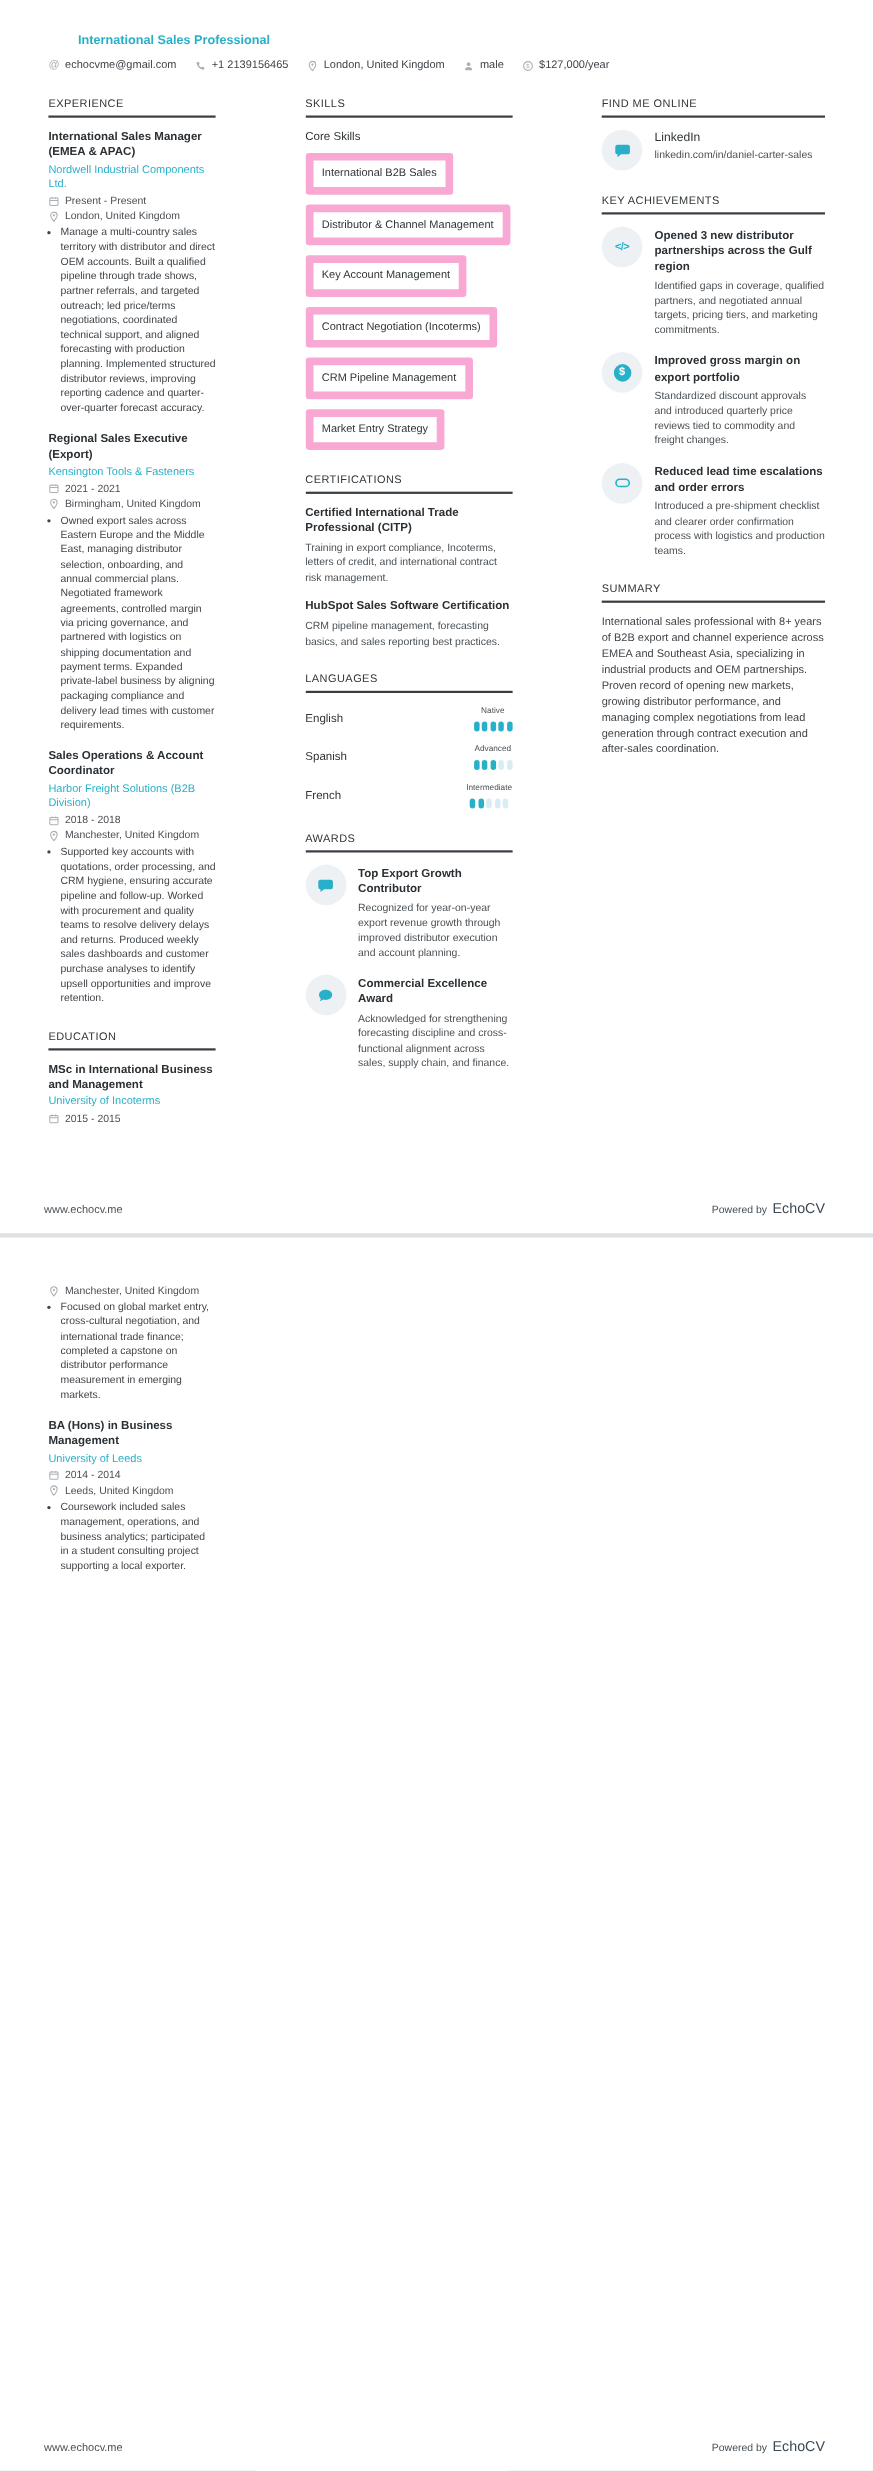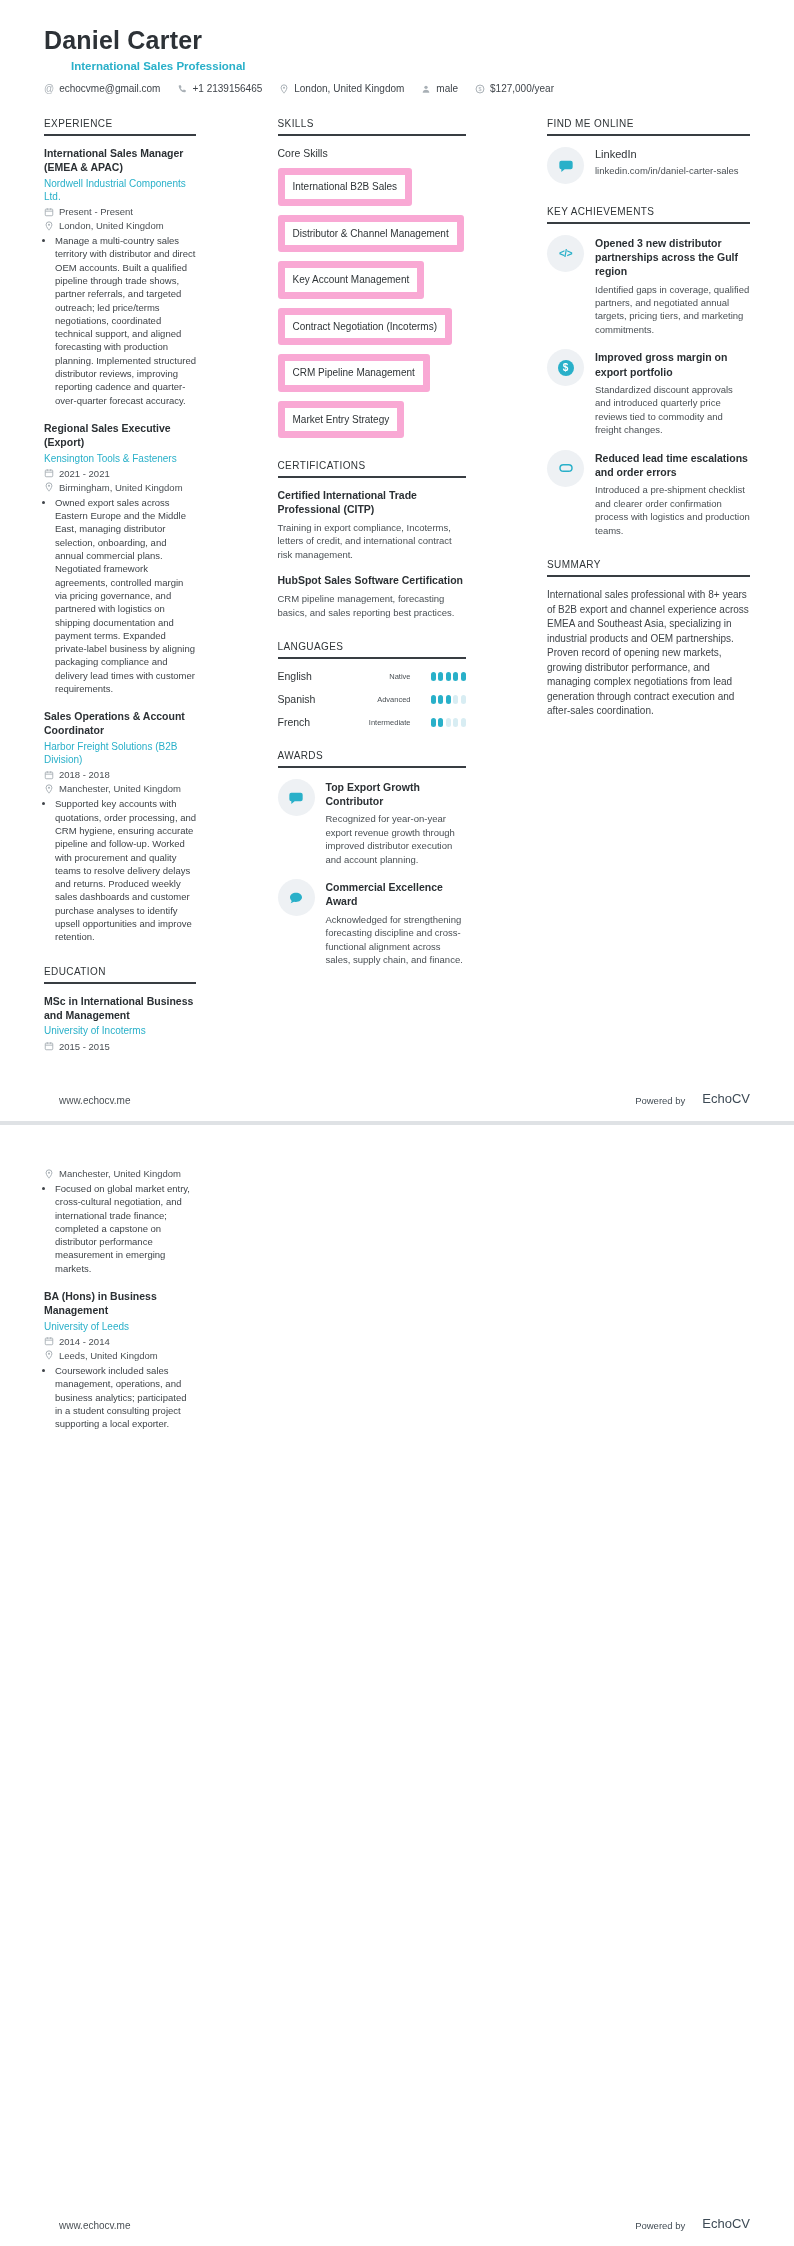--- a/index.html
+++ b/index.html
@@ -49,54 +49,53 @@
   .skill-box { display:table; border:7px solid #f9a8d4; border-radius:3px; padding:5px 8px; font-size:10px; color:#2f3437; margin-bottom:9px; line-height:1.35; }
 
   
   .cert h4 { font-size:10.5px; font-weight:700; color:#2b3034; margin:0; line-height:1.32; }
   .cert p { font-size:9.5px; color:#4a5055; margin:4px 0 0; line-height:1.42; }
   .cert + .cert { margin-top:13px; }
 
   
   .lang-row { display:flex; align-items:center; justify-content:space-between; margin-bottom:11px; }
   .lang-name { font-size:10.5px; color:#2f3437; }
-  .lang-right { display:flex; align-items:center; gap:20px; }
+  .lang-right { display:flex; align-items:center; gap:6px;flex-direction:column; }
   .lang-label { font-size:7.5px; color:#4a5055; }
   .dots { display:flex; gap:2.5px; }
   .dot { width:5px; height:9px; border-radius:2.5px; background:var(--dot-empty); }
   .dot.filled { background:var(--accent); }
 
   
   .media { display:flex; gap:11px; margin-bottom:13px; align-items:flex-start; }
   .icon-circle { width:37px; height:37px; border-radius:50%; background:#eef1f4; display:flex; align-items:center; justify-content:center; flex:0 0 37px; color:var(--accent); }
   .icon-circle svg { width:16px; height:16px; display:block; }
   .media h4 { font-size:10.5px; font-weight:700; color:#2b3034; margin:1px 0 0; line-height:1.35; }
   .media .fl { font-size:11px; font-weight:400; color:#2f3437; margin:1px 0 0; }
   .media p { font-size:9.5px; color:#4a5055; margin:4px 0 0; line-height:1.42; }
   .code-glyph { font-size:10px; font-weight:700; color:var(--accent); letter-spacing:-.5px; }
   .dollar-badge { width:16px; height:16px; border-radius:50%; background:var(--accent); color:#fff; font-size:10px; font-weight:700; display:flex; align-items:center; justify-content:center; }
 
   
   .summary p { font-size:10px; line-height:1.45; color:#3f4449; margin:0; }
 
   
-  .page-footer { position:absolute; left:59px; right:44px; bottom:15px; display:flex; justify-content:space-between; align-items:flex-end; }
+  .page-footer { position:absolute; left:40px; right:44px; bottom:15px; display:flex; justify-content:space-between; align-items:flex-end; }
   .site { font-size:10px; color:#4a5055; }
   .powered { font-size:9.5px; color:#434d55; display:flex; align-items:flex-end; }
-  .brand { font-size:13px; margin-left:17px; color:#3d4a55; }
+  .brand { font-size:13px; margin-left:5px; color:#3d4a55; }
 
   
   .p2-content { padding:40px 44px 0 44px; }
 </style>
 </head>
 <body>
 
 <div class="page">
   <div class="content">
-    <h1 class="name">Daniel Carter</h1>
     <div class="role">International Sales Professional</div>
 
     <div class="contact-row">
       <div class="contact">
         <span class="at-glyph">@</span>
         <span>echocvme@gmail.com</span>
       </div>
       <div class="contact">
         <svg class="mi" viewBox="0 0 24 24">
             <path d="M6 3h3l2 5-2.5 1.5a12 12 0 0 0 6 6L16 13l5 2v3a2 2 0 0 1-2 2A16 16 0 0 1 4 5a2 2 0 0 1 2-2z" fill="currentColor"></path>

